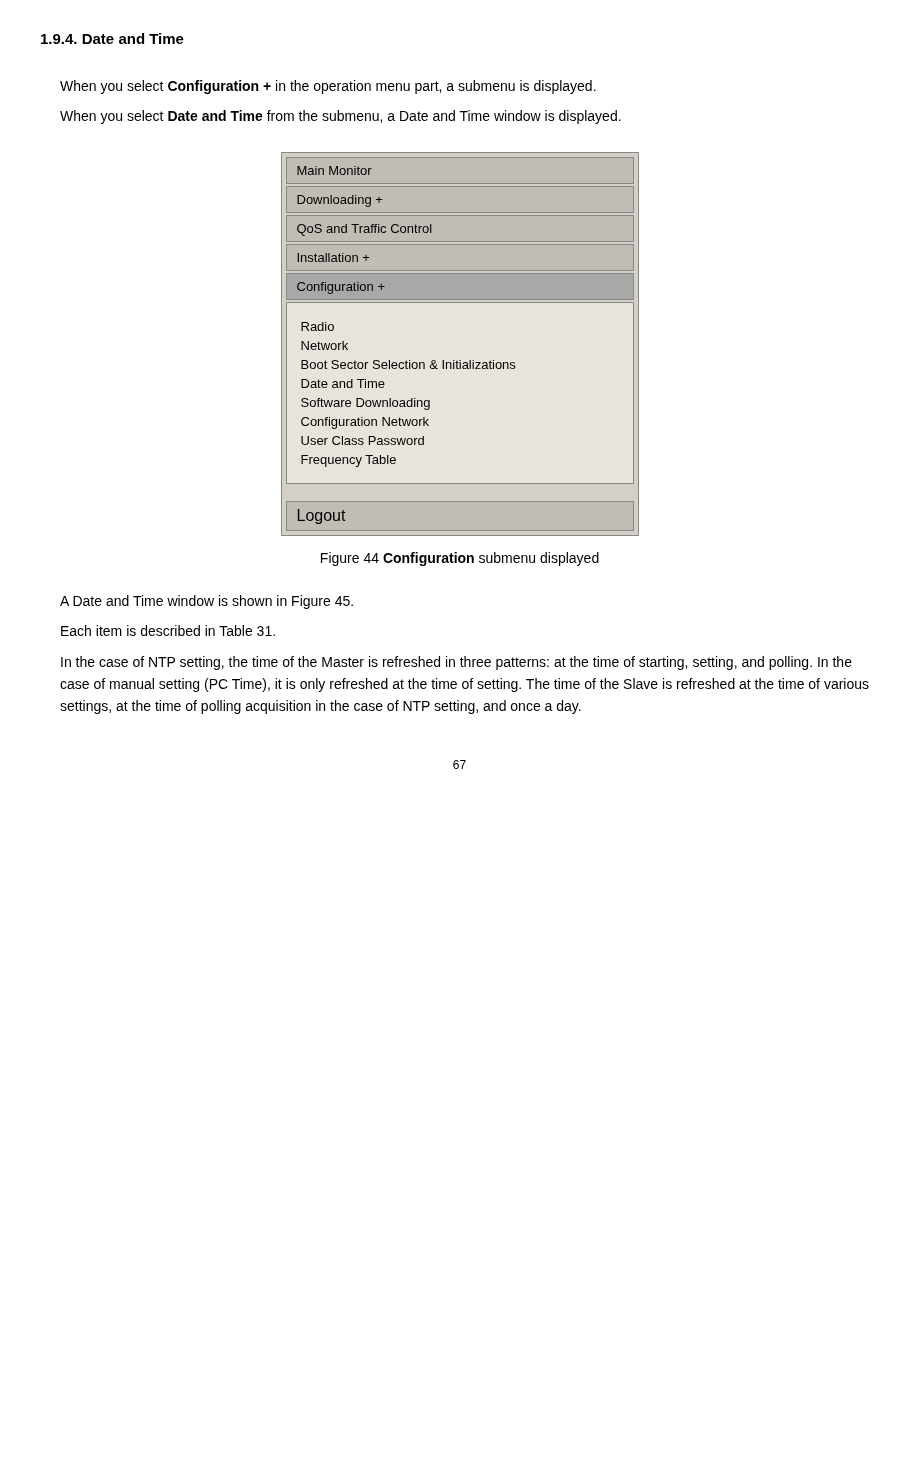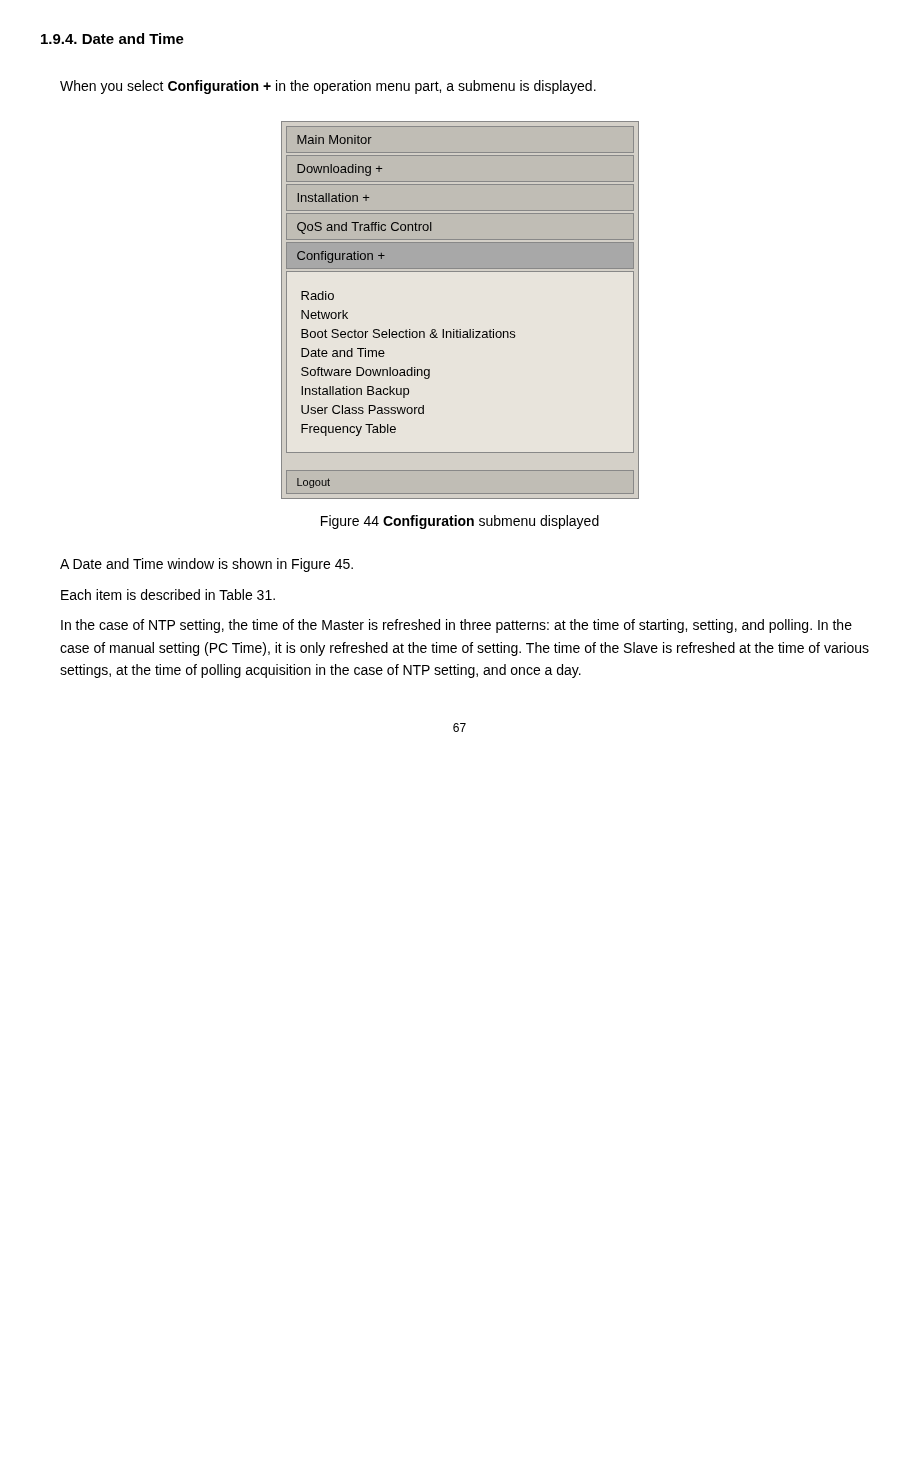--- a/index.html
+++ b/index.html
@@ -74,21 +74,21 @@
       padding: 2px 4px;
       display: block;
       cursor: pointer;
     }
 
     .logout-btn {
       background: #c0bdb5;
       border: 1px solid #888;
       margin-top: 8px;
       padding: 5px 10px;
-      font-size: 11px;
+      font-size: 16px;
       display: block;
     }
 
     .figure-caption {
       margin-top: 14px;
       font-size: 14px;
     }
 
     .figure-caption strong {
       font-weight: bold;
@@ -108,36 +108,39 @@
 <body>
 
 <div class="section-heading">
   <span>1.9.4. Date and Time</span>
 </div>
 
 <div class="section-body">
   <p class="body-text">
     When you select <strong>Configuration +</strong> in the operation menu part, a submenu is displayed.
   </p>
+  <p class="body-text">
+    When you select <strong>Date and Time</strong> from the submenu, a Date and Time window is displayed.
+  </p>
 </div>
 
 <div class="figure-container">
   <div class="menu-screenshot">
 
     <div class="menu-item-main">
       <span>Main Monitor</span>
     </div>
     <div class="menu-item-main">
       <span>Downloading +</span>
     </div>
     <div class="menu-item-main">
-      <span>Installation +</span>
+      <span>QoS and Traffic Control</span>
     </div>
     <div class="menu-item-main">
-      <span>QoS and Traffic Control</span>
+      <span>Installation +</span>
     </div>
     <div class="menu-item-main active">
       <span>Configuration +</span>
     </div>
 
     <div class="submenu-container">
       <span class="submenu-item">
         <span>Radio</span>
       </span>
       <span class="submenu-item">
@@ -146,21 +149,21 @@
       <span class="submenu-item">
         <span>Boot Sector Selection &amp; Initializations</span>
       </span>
       <span class="submenu-item">
         <span>Date and Time</span>
       </span>
       <span class="submenu-item">
         <span>Software Downloading</span>
       </span>
       <span class="submenu-item">
-        <span>Installation Backup</span>
+        <span>Configuration Network</span>
       </span>
       <span class="submenu-item">
         <span>User Class Password</span>
       </span>
       <span class="submenu-item">
         <span>Frequency Table</span>
       </span>
     </div>
 
     <div class="logout-btn">

